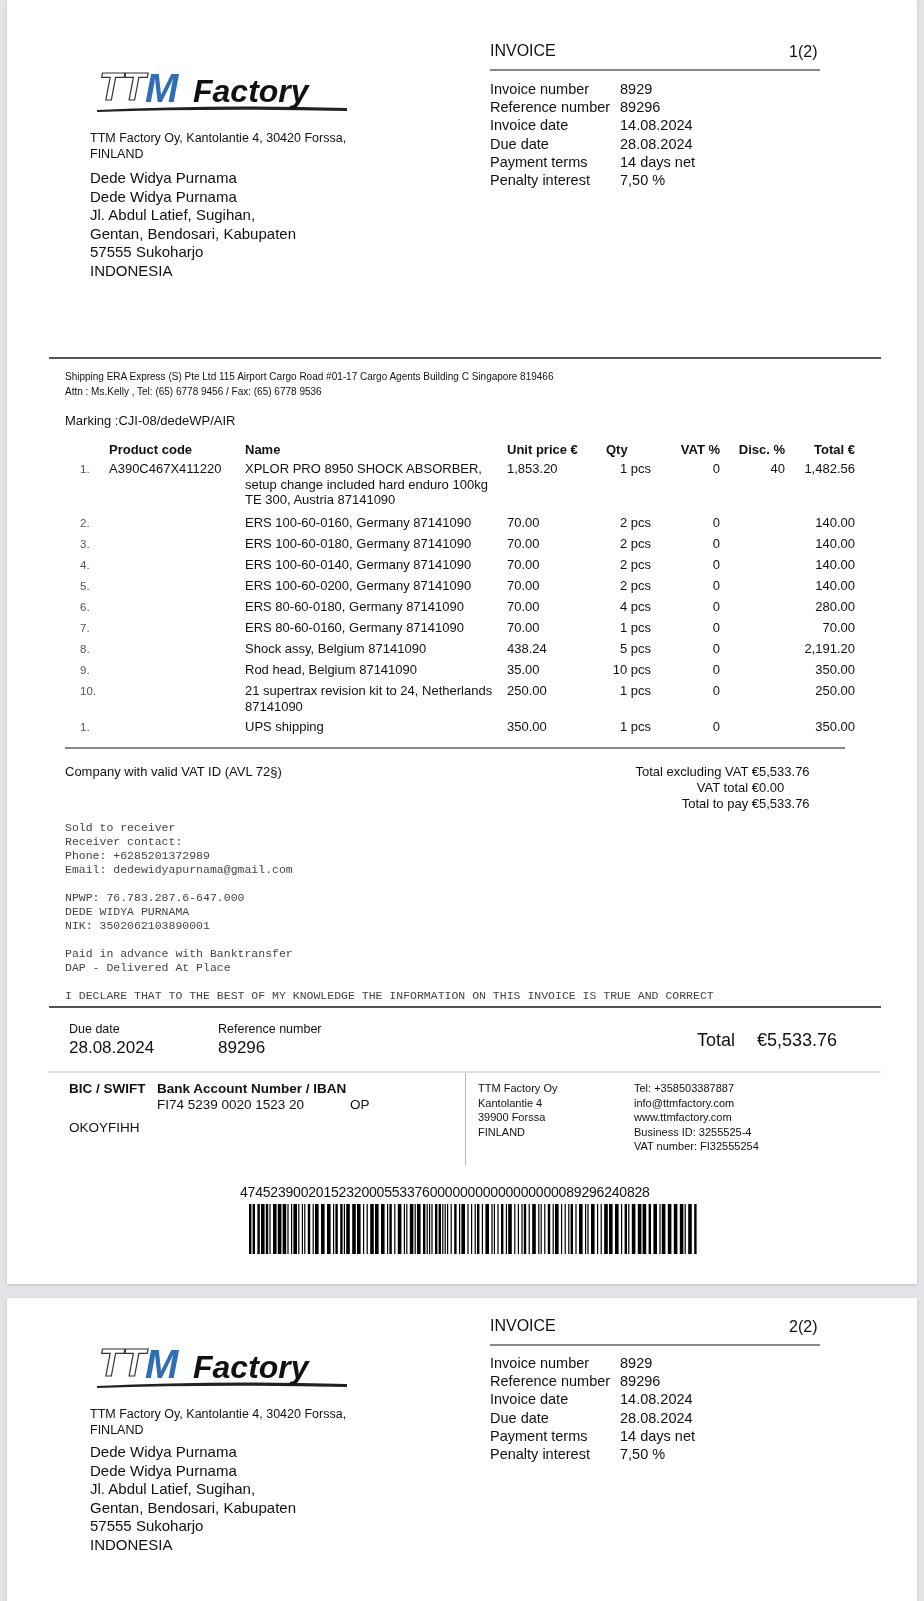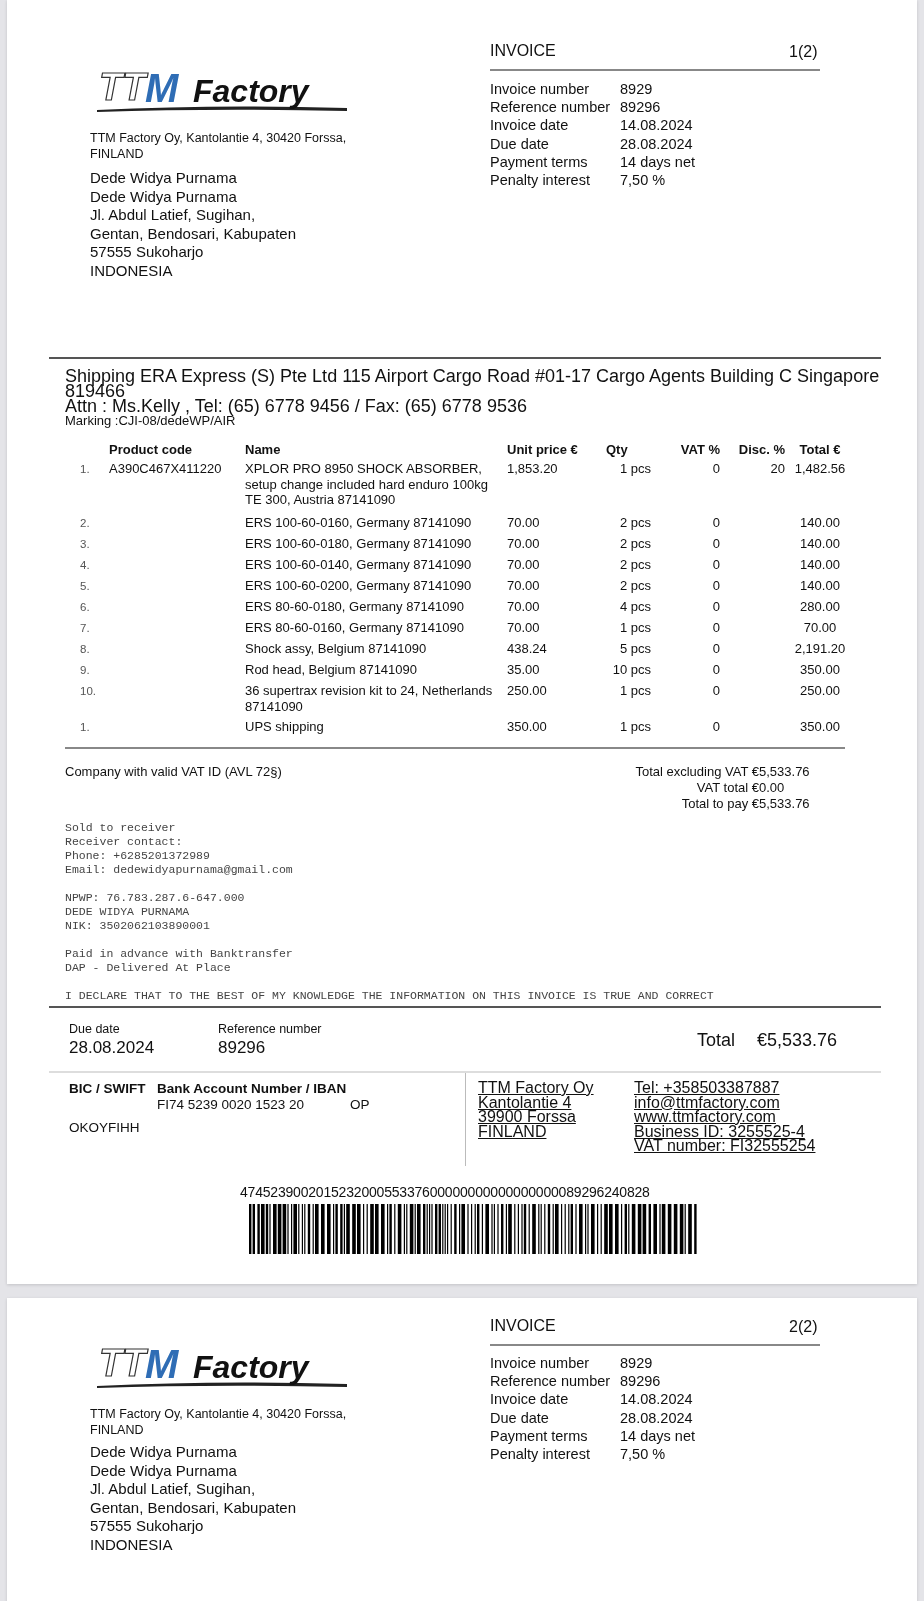--- a/index.html
+++ b/index.html
@@ -11,43 +11,43 @@
   .abs { position: absolute; }
   .logo { position: absolute; left: 90px; top: 66px; width: 260px; height: 50px; }
   .addr-small { font-size: 12.5px; line-height: 16px; }
   .addr { font-size: 15px; line-height: 18.5px; }
   .inv-title { font-size: 16px; }
   .page-num { font-size: 16px; }
   .rule { position: absolute; height: 2px; background: #777; }
   .meta { position: absolute; font-size: 14.5px; line-height: 18.2px; }
   .meta .row { display: flex; }
   .meta .lbl { width: 130px; }
-  .ship { font-size: 18px; line-height: 15px; }
+  .ship { font-size: 10px; line-height: 15px; }
   .tbl { position: absolute; left: 60px; top: 442px; width: 800px; font-size: 13px; }
   .th, .tr { display: flex; align-items: flex-start; }
   .th { font-weight: bold; height: 19px; }
   .tr { line-height: 15.5px; }
   .c-no { width: 42px; color: #555; font-size: 11.5px; padding-left: 13px; padding-top: 1px; }
   .c-code { width: 136px; }
   .c-name { width: 262px; }
   .c-unit { width: 84px; text-align: left; }
   .c-qty { width: 64px; text-align: right; padding-right: 4px; }
   .c-vat { width: 74px; text-align: right; padding-right: 9px; }
   .c-disc { width: 56px; text-align: right; }
-  .c-total { width: 70px; text-align: center; }
+  .c-total { width: 70px; text-align: right; }
   .th .c-qty { text-align: left; padding-left: 15px; }
   .mono { font-family: "Liberation Mono", monospace; font-size: 11.5px; line-height: 14px; color: #444; }
   .totals { position: absolute; font-size: 13px; line-height: 16px; }
   .totals .row { display: flex; justify-content: flex-end; }
   .totals .lbl { text-align: right; }
   .totals .val { width: 88px; text-align: left; }
   .small-lbl { font-size: 12.5px; }
   .big-val { font-size: 17px; }
   .bank { font-size: 13.5px; line-height: 16px; }
-  .co { font-size: 16px; line-height: 14.5px; text-decoration: underline; }
+  .co { font-size: 11px; line-height: 14.5px; }
   .barcode-num { font-size: 14px; letter-spacing: -0.2px; }
   .barcode { position: absolute; left: 242px; top: 1204px; width: 450px; height: 50px; }
 </style>
 </head>
 <body>
 
 <div class="page" id="page1">
 
   <div class="logo">
     <svg width="260" height="50" viewBox="0 0 260 50">
@@ -127,21 +127,21 @@
           <div class="c-no">1.</div>
           <div class="c-code">A390C467X411220</div>
           <div class="c-name">
             <div>XPLOR PRO 8950 SHOCK ABSORBER,</div>
             <div>setup change included hard enduro 100kg</div>
             <div>TE 300, Austria 87141090</div>
           </div>
           <div class="c-unit">1,853.20</div>
           <div class="c-qty">1 pcs</div>
           <div class="c-vat">0</div>
-          <div class="c-disc">20</div>
+          <div class="c-disc">40</div>
           <div class="c-total">1,482.56</div>
         </div>
         <div class="tr" style="position: absolute; top: 73px; left: 0px;">
           <div class="c-no">2.</div>
           <div class="c-code"></div>
           <div class="c-name">
             <div>ERS 100-60-0160, Germany 87141090</div>
           </div>
           <div class="c-unit">70.00</div>
           <div class="c-qty">2 pcs</div>
@@ -230,21 +230,21 @@
           <div class="c-unit">35.00</div>
           <div class="c-qty">10 pcs</div>
           <div class="c-vat">0</div>
           <div class="c-disc"></div>
           <div class="c-total">350.00</div>
         </div>
         <div class="tr" style="position: absolute; top: 241px; left: 0px;">
           <div class="c-no">10.</div>
           <div class="c-code"></div>
           <div class="c-name">
-            <div>36 supertrax revision kit to 24, Netherlands</div>
+            <div>21 supertrax revision kit to 24, Netherlands</div>
             <div>87141090</div>
           </div>
           <div class="c-unit">250.00</div>
           <div class="c-qty">1 pcs</div>
           <div class="c-vat">0</div>
           <div class="c-disc"></div>
           <div class="c-total">250.00</div>
         </div>
         <div class="tr" style="position: absolute; top: 277px; left: 0px;">
           <div class="c-no">1.</div>

